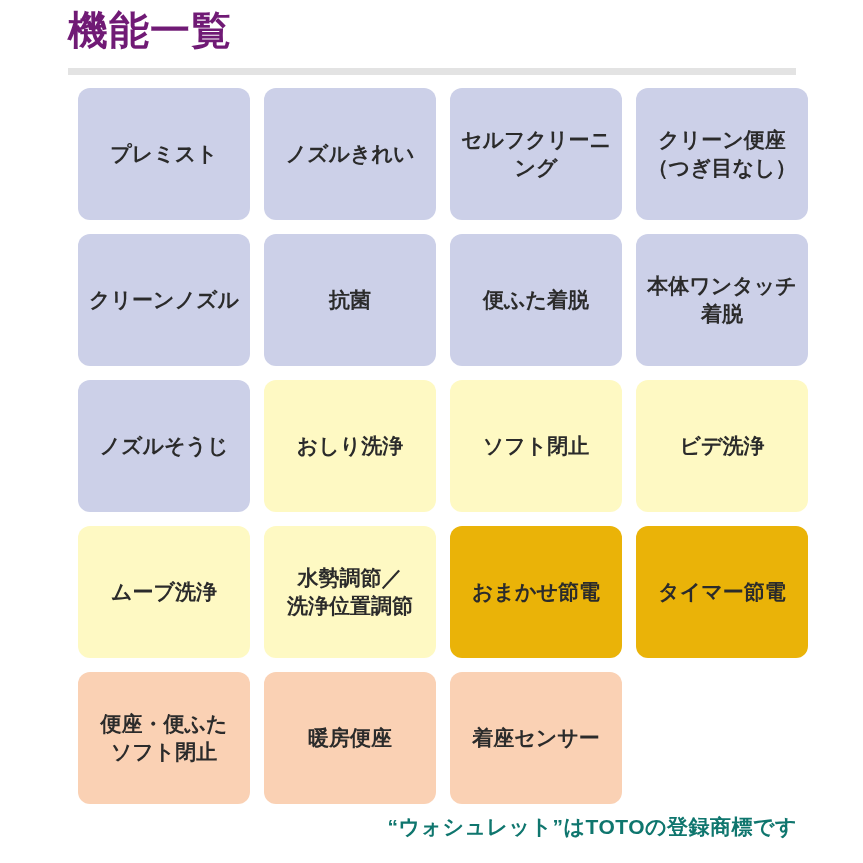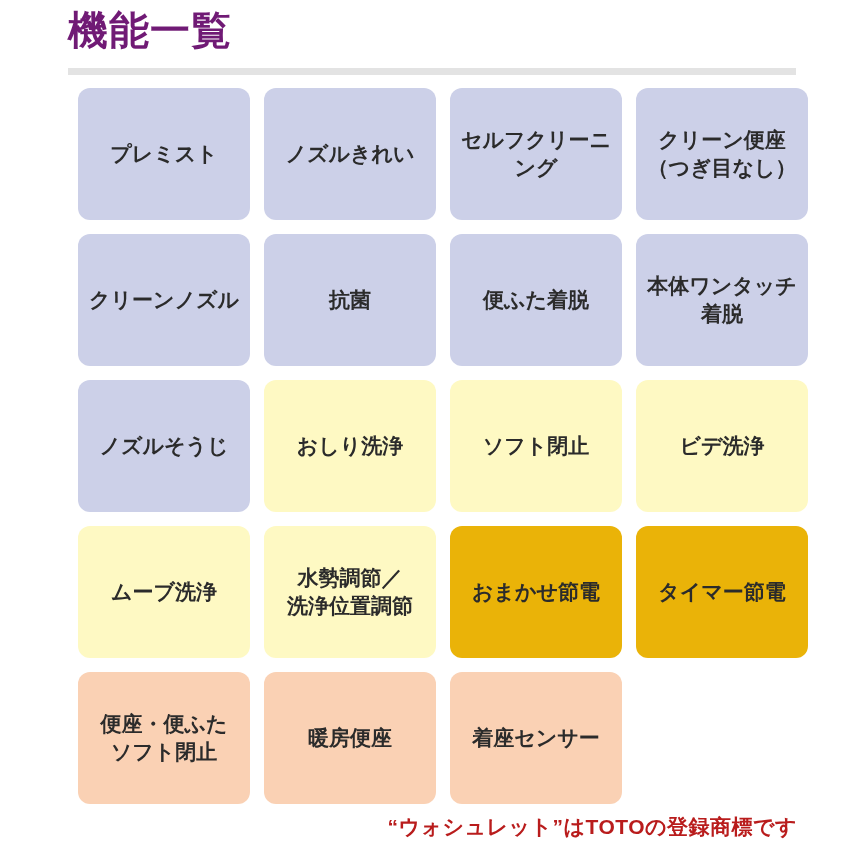--- a/index.html
+++ b/index.html
@@ -67,21 +67,21 @@
   .c-lavender { background: #ccd0e8; }
   .c-blue     { background: #fef9c3; }
   .c-green    { background: #eab308; }
   .c-peach    { background: #fad1b4; }
   .footnote {
     position: absolute;
     right: 66px;
     bottom: 22px;
     font-size: 21px;
     font-weight: 700;
-    color: #b91c1c;
+    color: #0f766e;
     letter-spacing: 0.5px;
   }
 </style>
 </head>
 <body>
 
 <div class="page">
 
   <div class="title">機能一覧</div>
   <div class="title-rule"></div>

